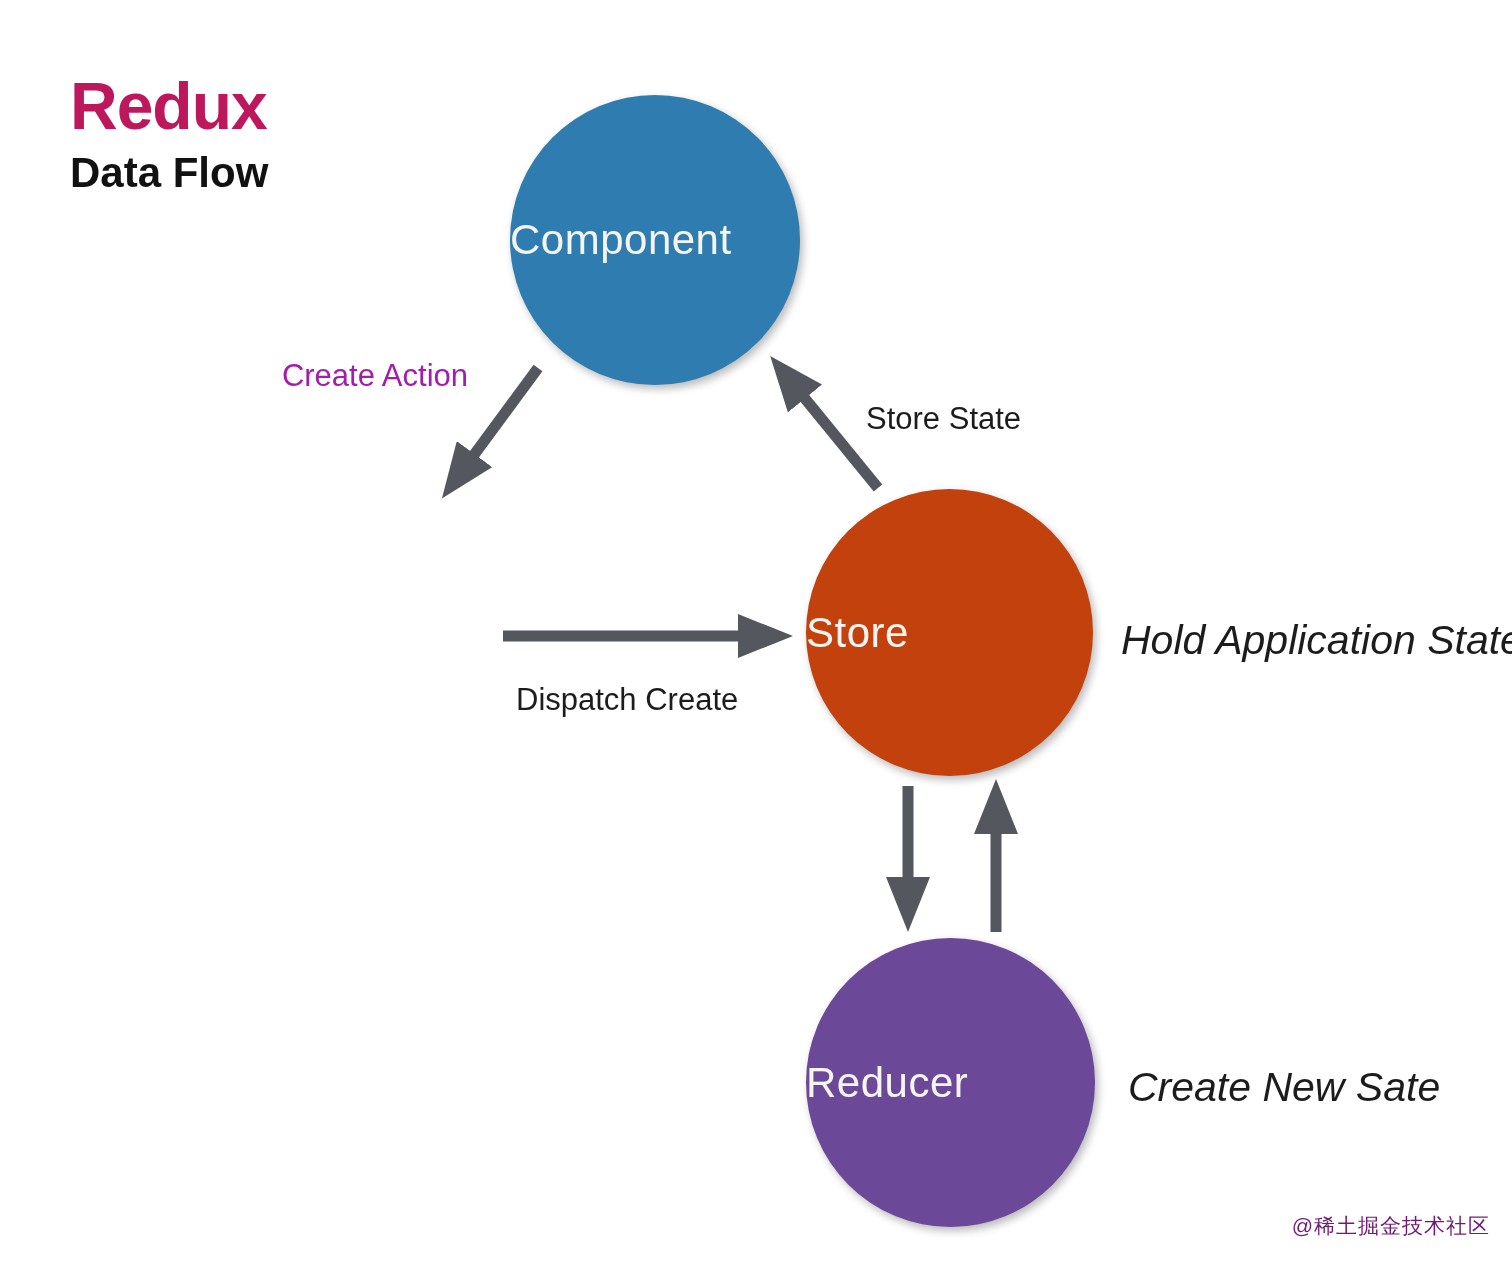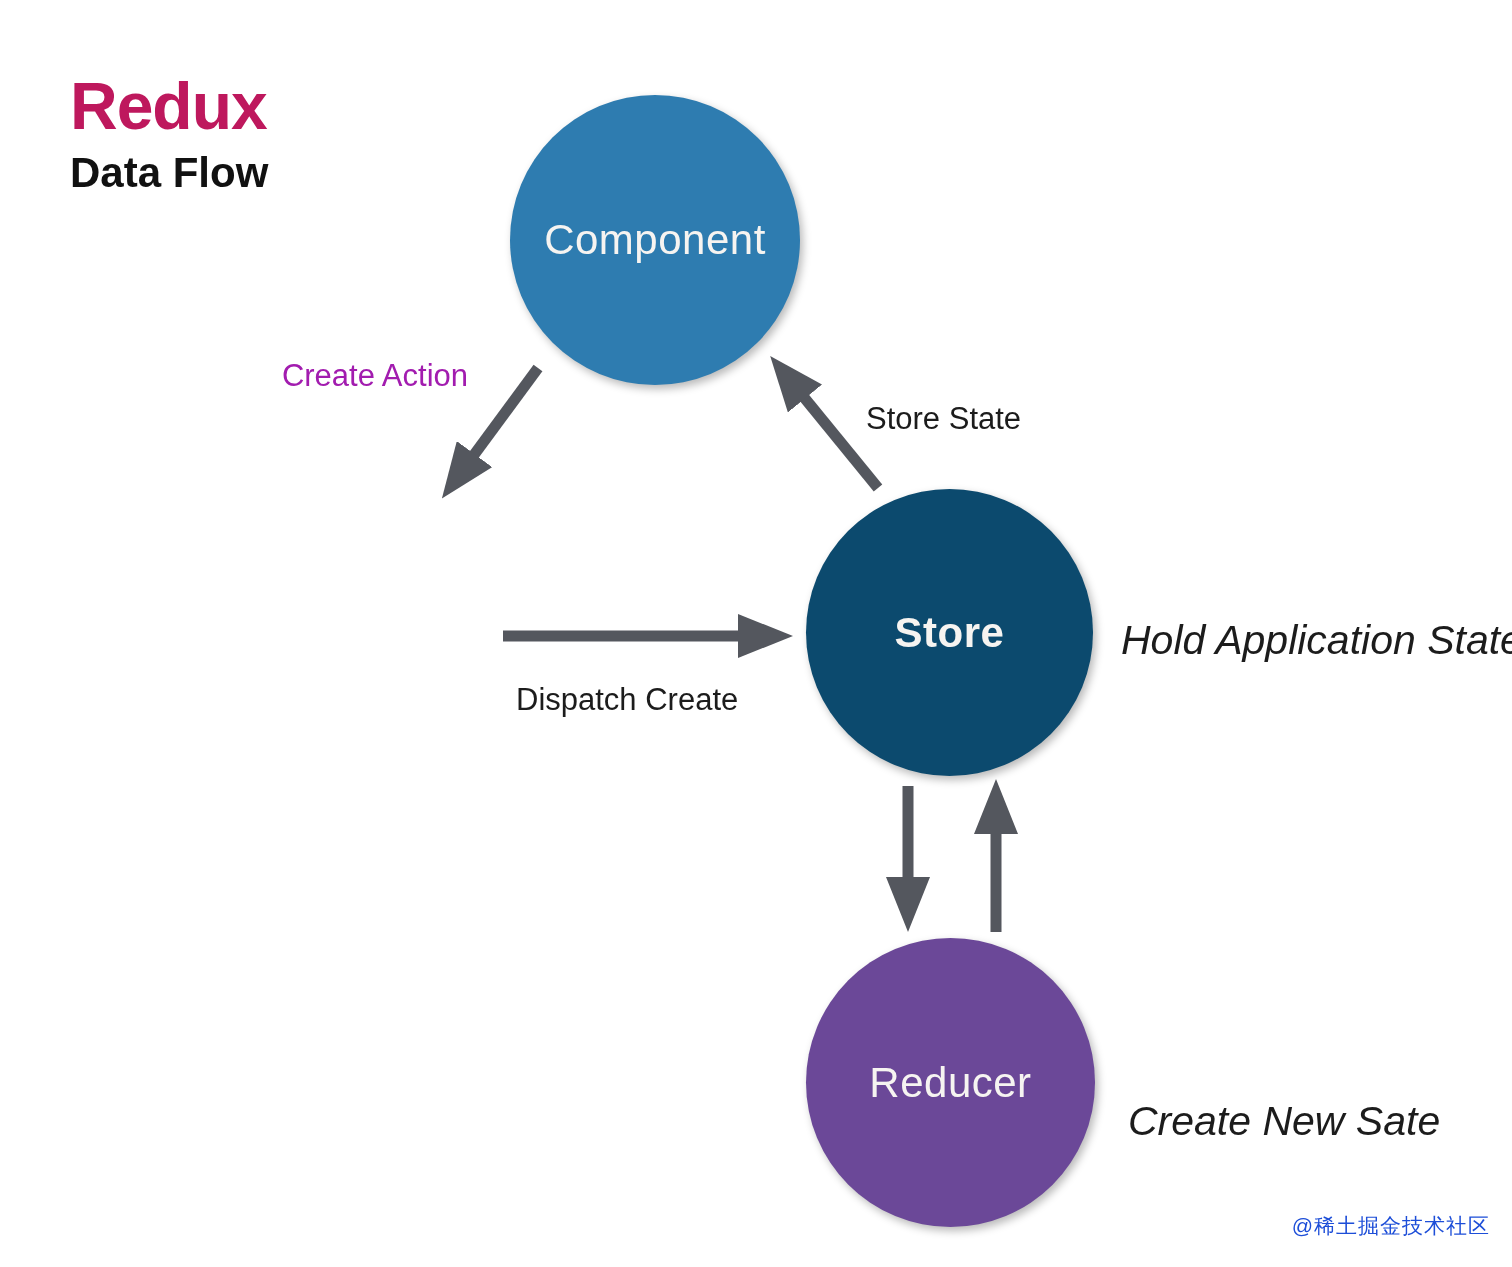--- a/index.html
+++ b/index.html
@@ -30,21 +30,20 @@
     position: absolute;
     left: 0; top: 0;
     width: 1512px; height: 1267px;
   }
   .arrows line { stroke: currentColor; stroke-width: 11; }
   .node {
     position: absolute;
     border-radius: 50%;
     display: flex;
     align-items: center;
-    justify-content: center;
     color: #f6f4f1;
     font-size: 42px;
     font-weight: 300;
     letter-spacing: 0.5px;
     box-shadow: 3px 4px 9px rgba(0,0,0,0.28);
   }
   .node-component { left: 510px; top: 95px;  width: 290px; height: 290px; }
   .node-action    { left: 200px; top: 487px; width: 290px; height: 290px; }
   .node-store     { left: 806px; top: 489px; width: 287px; height: 287px; }
   .node-reducer   { left: 806px; top: 938px; width: 289px; height: 289px; }
@@ -97,35 +96,35 @@
     <line x1="503" y1="636" x2="749" y2="636" marker-end="url(#arrowhead)"></line>
     <line x1="908" y1="786" x2="908" y2="888" marker-end="url(#arrowhead)"></line>
     <line x1="996" y1="932" x2="996" y2="823" marker-end="url(#arrowhead)"></line>
   </svg>
 
   <div class="node node-component" style="background: rgb(46, 124, 176); color: rgb(246, 244, 241);">
     <span>Component</span>
   </div>
 
 
-  <div class="node node-store" style="background: #0c4a6e; color: rgb(246, 244, 241); font-weight: bold;">
+  <div class="node node-store" style="background: #c2410c; color: rgb(246, 244, 241);">
     <span>Store</span>
   </div>
 
   <div class="node node-reducer" style="background: rgb(107, 72, 152); color: rgb(246, 244, 241);">
     <span>Reducer</span>
   </div>
 
   <div class="edge-label edge-label-create-action" style="color: #a21caf;">
     <div>Create Action</div>
   </div>
 
   <div class="edge-label edge-label-update-state" style="color: rgb(28, 28, 28);">Store State</div>
 
   <div class="edge-label edge-label-dispatch" style="color: rgb(28, 28, 28);">Dispatch Create</div>
 
   <div class="annotation annotation-store" style="color: rgb(28, 28, 28);">Hold Application State</div>
 
-  <div class="annotation annotation-reducer" style="color: rgb(28, 28, 28); margin-top: 34px;">Create New Sate</div>
+  <div class="annotation annotation-reducer" style="color: rgb(28, 28, 28);">Create New Sate</div>
 
-  <div class="watermark" style="color: #1d4ed8;">@稀土掘金技术社区</div>
+  <div class="watermark" style="color: #701a75;">@稀土掘金技术社区</div>
 
 </div>
 
 </body></html>

